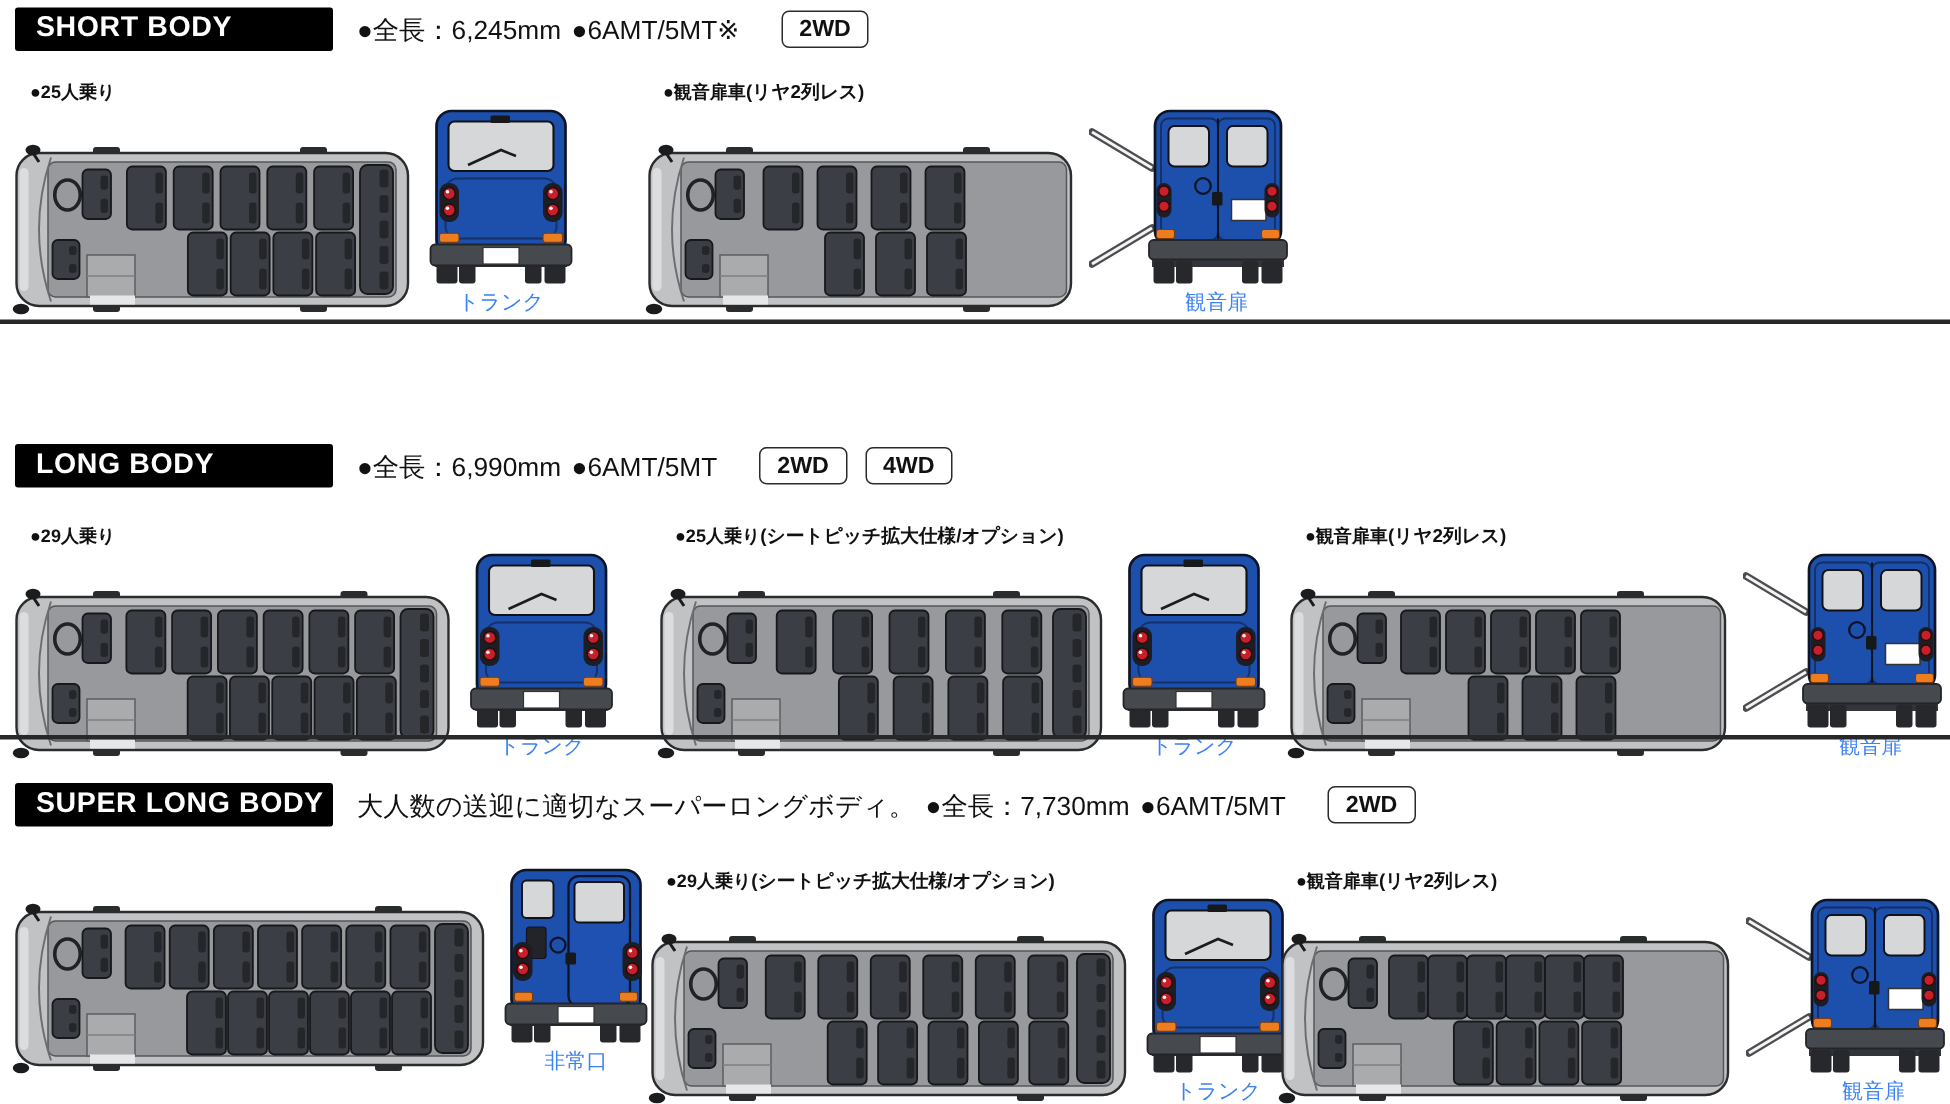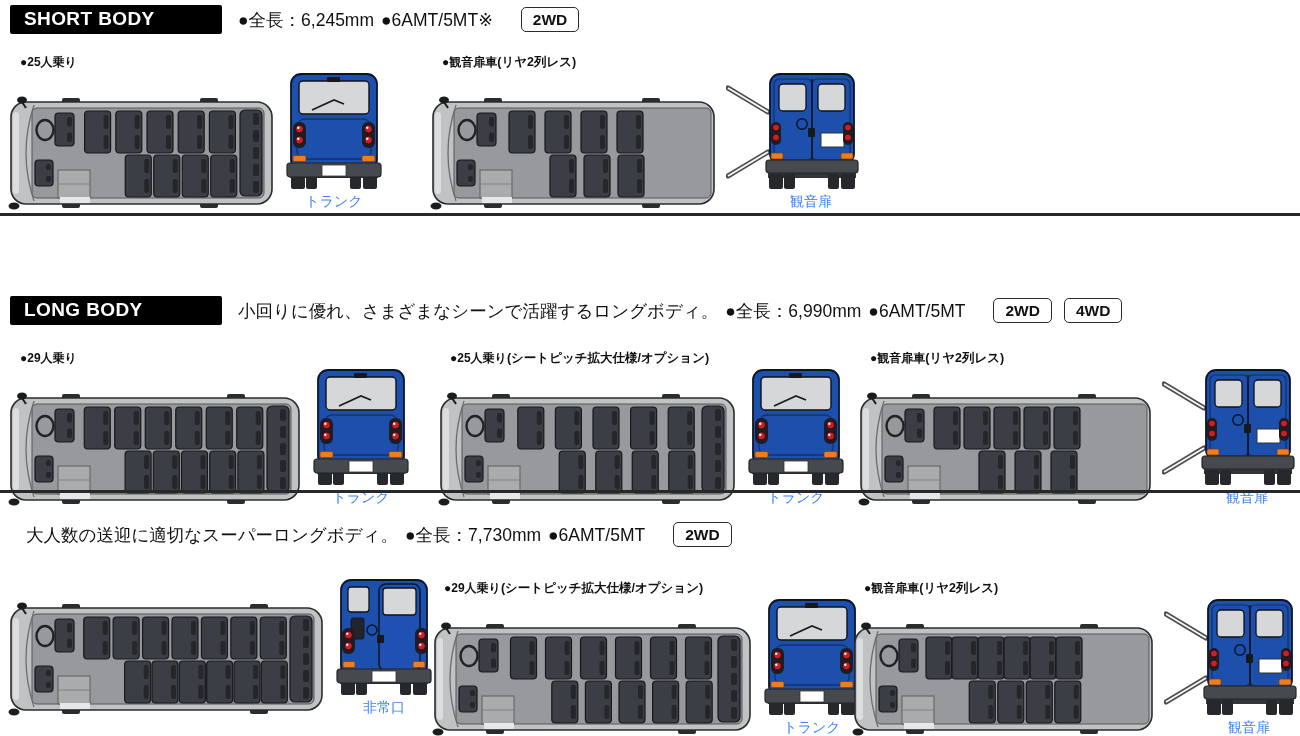--- a/index.html
+++ b/index.html
@@ -226,21 +226,20 @@
       </div>
     </div>
   </div>
 
   <div class="rule" id="rule1"></div>
 
   <div class="section" id="s2">
     <div class="sec-header">
       <div class="badge">LONG BODY</div>
       <div class="desc">
-        <span>小回りに優れ、さまざまなシーンで活躍するロングボディ。</span>
         <span>●全長：6,990mm</span>
         <span>●6AMT/5MT</span>
       </div>
       <div class="boxes">
         <span class="dt">2WD</span>
         <span class="dt">4WD</span>
       </div>
     </div>
 
     <div class="variant" style="left:8px;top:53px">
@@ -520,20 +519,21 @@
           <div class="caption">観音扉</div>
         </div>
       </div>
     </div>
   </div>
 
   <div class="rule" id="rule2"></div>
 
   <div class="section" id="s3">
     <div class="sec-header">
+      <div class="badge">SUPER LONG BODY</div>
       <div class="desc">
         <span>大人数の送迎に適切なスーパーロングボディ。</span>
         <span>●全長：7,730mm</span>
         <span>●6AMT/5MT</span>
       </div>
       <div class="boxes">
         <span class="dt">2WD</span>
       </div>
     </div>
 

